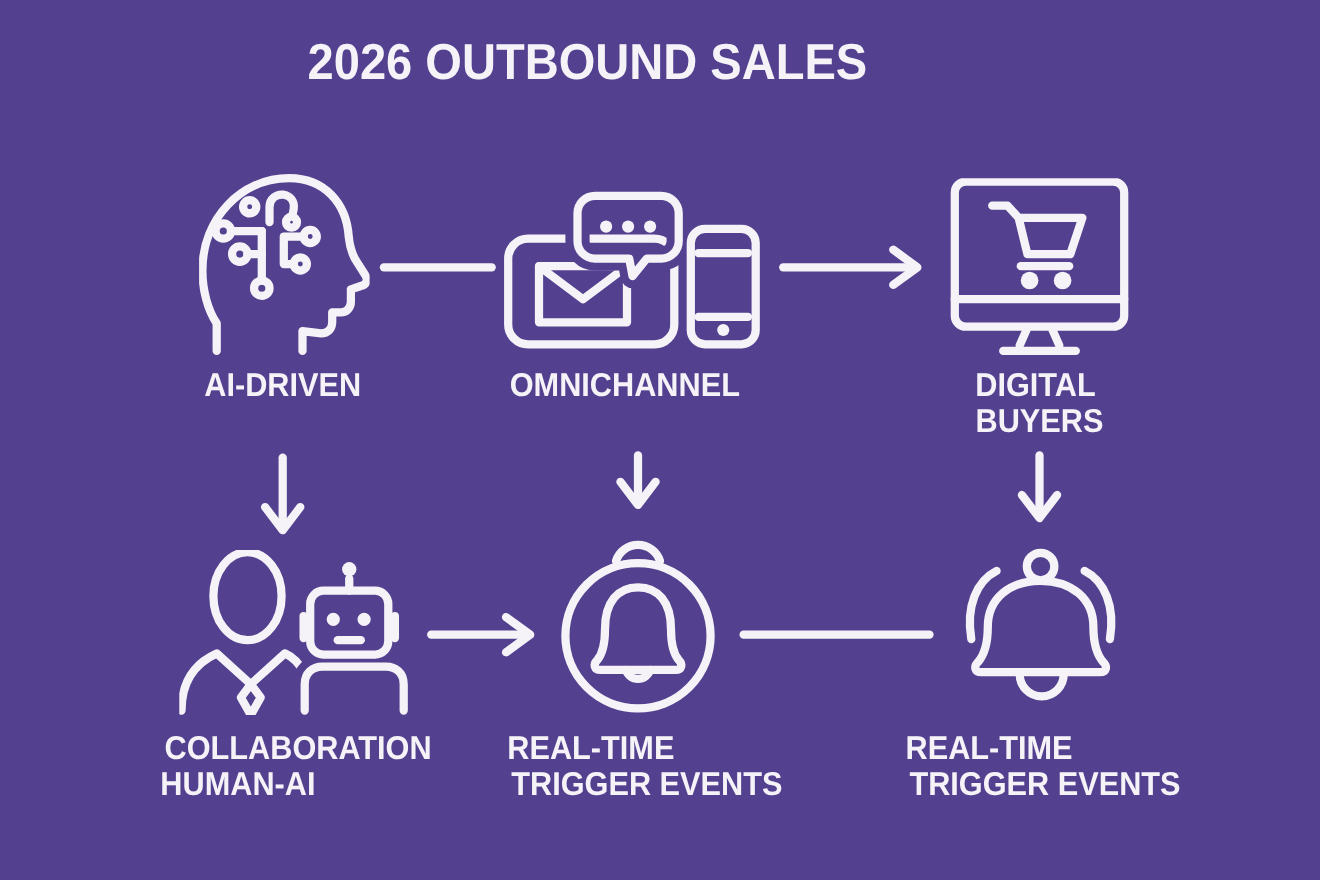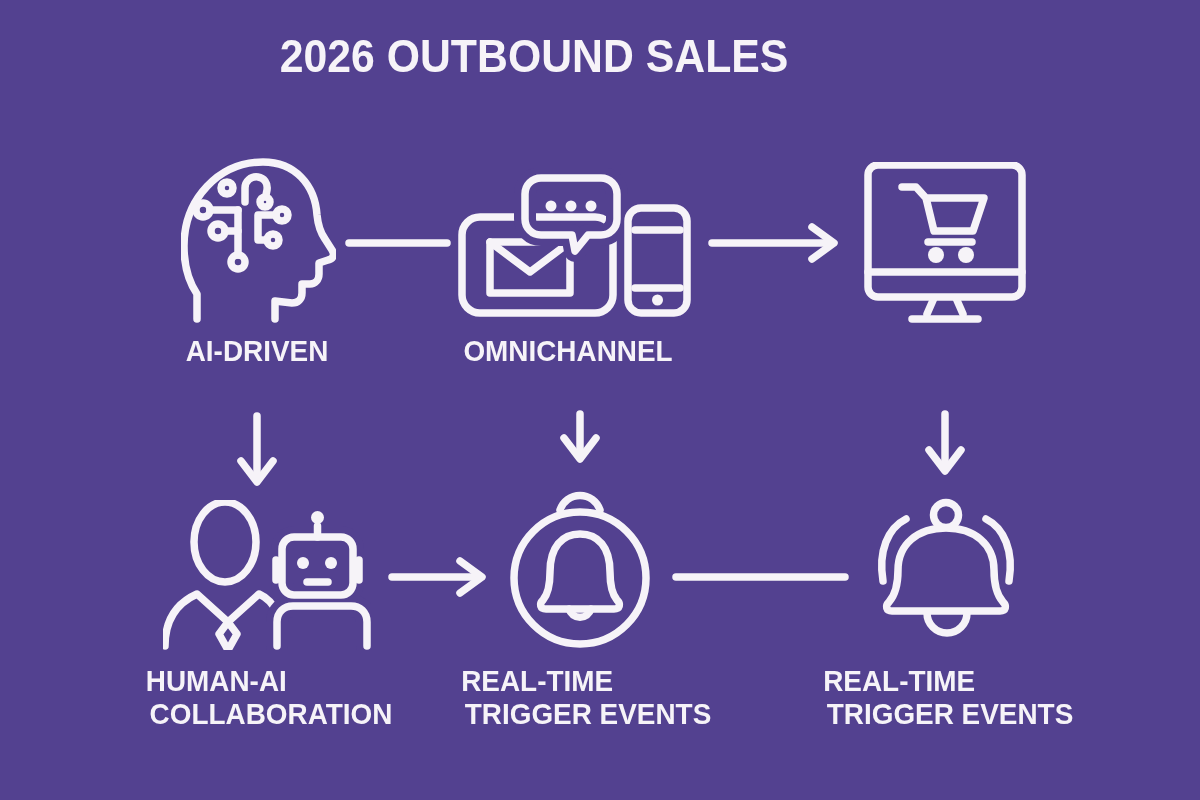--- a/index.html
+++ b/index.html
@@ -108,20 +108,24 @@
       <rect class="stroke" x="8" y="3" width="154" height="132" rx="10"></rect>
       <path class="stroke" d="M8 110 H162"></path>
       <path class="stroke" d="M74 136 L67 152 M96 136 L103 152"></path>
       <path class="stroke" stroke-width="10" d="M52 157 H118"></path>
       <path class="stroke" d="M42 25 H56 L66 36 H124 L113 69 H74 L66 36"></path>
       <path class="stroke" d="M68 80 H112"></path>
       <circle class="fillw" cx="76" cy="93" r="8"></circle>
       <circle class="fillw" cx="106" cy="93" r="8"></circle>
     </svg>
   </div>
+  <div class="node-label" style="left:945px;top:334px;">
+    <div><span class="cond">DIGITAL</span></div>
+    <div><span class="cond">BUYERS</span></div>
+  </div>
 
   <div class="icon" style="left:163px;top:500px;">
     <svg width="208" height="150" viewBox="0 0 208 150">
       <ellipse class="stroke" cx="62" cy="42" rx="31" ry="40"></ellipse>
       <path class="stroke" d="M2 146 C2 120 14 103 34 94 L65 122 L96 94 C112 101 120 120 120 146"></path>
       <path class="stroke" d="M65 122 L56 134 L65 150 L74 134 Z"></path>
       <g>
         <path class="casing" d="M114 146 V122 C114 112 121 106 130 106 H188 C197 106 204 112 204 122 V146"></path>
         <rect class="casing" x="119" y="37" width="71" height="58" rx="12"></rect>
         <rect class="stroke" x="119" y="37" width="71" height="58" rx="12"></rect>
@@ -130,22 +134,22 @@
         <path class="stroke" d="M113 60 V80"></path>
         <path class="stroke" d="M196 60 V80"></path>
         <circle class="fillw" cx="140" cy="63" r="6"></circle>
         <circle class="fillw" cx="168" cy="63" r="6"></circle>
         <path class="stroke" d="M144 82 H165"></path>
         <path class="stroke" d="M114 146 V122 C114 112 121 106 130 106 H188 C197 106 204 112 204 122 V146"></path>
       </g>
     </svg>
   </div>
   <div class="node-label" style="left:271px;top:664px;">
+    <div><span class="cond">COLLABORATION</span></div>
     <div><span class="cond">HUMAN-AI</span></div>
-    <div><span class="cond">COLLABORATION</span></div>
   </div>
 
   <div class="icon" style="left:505px;top:484px;">
     <svg width="150" height="170" viewBox="0 0 150 170">
       <circle class="stroke" cx="75" cy="94" r="66"></circle>
       <path class="stroke" d="M55 26 A21 21 0 0 1 95 26"></path>
       <path class="stroke" d="M41 125 C35 125 34 120 38 116 C43 110 45 100 45 88 C45 63 57 50 75 50 C93 50 105 63 105 88 C105 100 107 110 112 116 C116 120 115 125 109 125 Z"></path>
       <path class="stroke" d="M64 125 A11.5 11.5 0 0 0 86 125"></path>
     </svg>
   </div>

